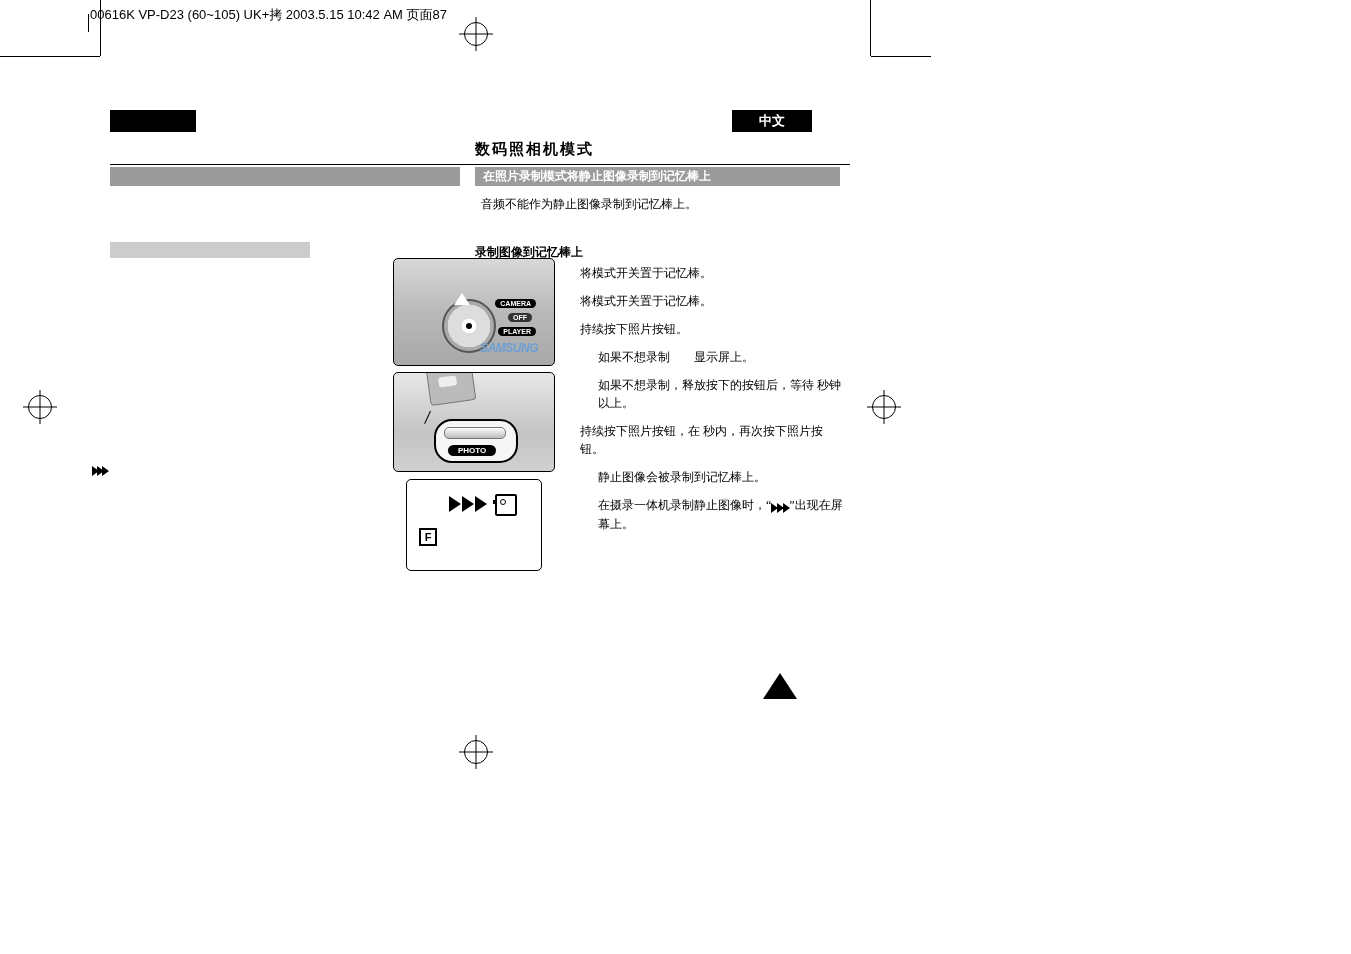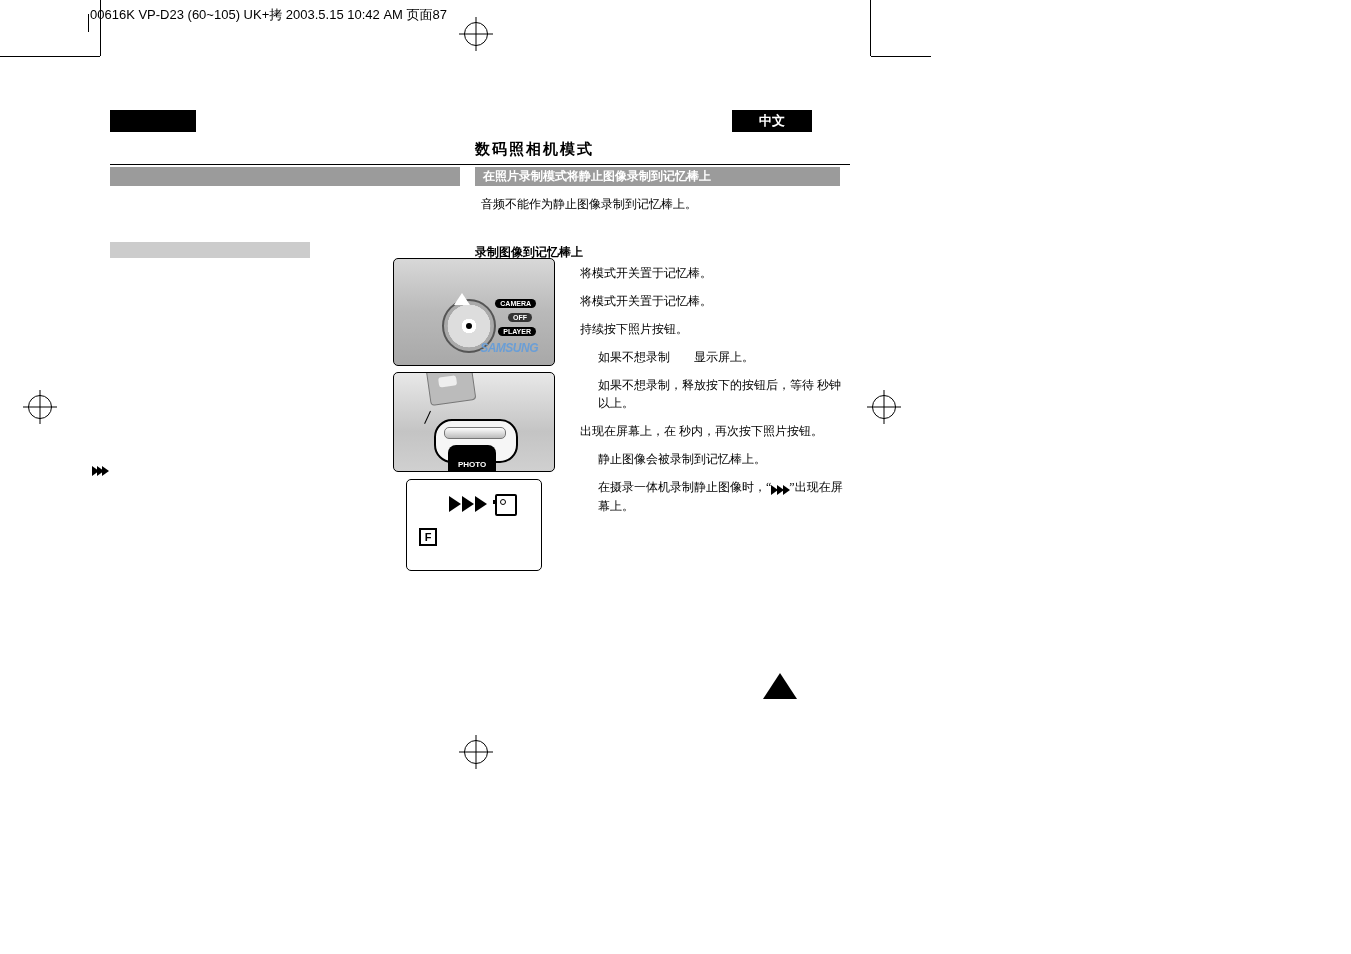--- a/index.html
+++ b/index.html
@@ -196,21 +196,21 @@
   .fig2 .callout::before {
     content:""; position:absolute; left:-6px; top:-10px; width:1px; height:14px; background:#000;
     transform:rotate(25deg); transform-origin:top;
   }
   .fig2 .slot {
     position:absolute; left:50px; top:54px; width:60px; height:10px;
     border:1px solid #777; border-radius:5px; background:linear-gradient(#fff,#bbb);
   }
   .fig2 .photo-pill {
     position:absolute; left:54px; top:72px; background:#000;color:#fff;
-    font-size:8px; font-weight:bold; padding:15px 10px; border-radius:8px;
+    font-size:8px; font-weight:bold; padding:1px 10px; border-radius:8px;
     font-family:Arial,sans-serif;
   }
 
   
   .fig3 {
     position: absolute;
     left: 296px;
     top: 369px;
     width: 134px;
     height: 90px;
@@ -281,21 +281,21 @@
 
   <div class="gray-bar-left2"></div>
   <div class="subhead">录制图像到记忆棒上</div>
 
   <div class="steps">
     <p>将模式开关置于记忆棒。</p>
     <p>将模式开关置于记忆棒。</p>
     <p>持续按下照片按钮。</p>
     <p class="sub">如果不想录制　　显示屏上。</p>
     <p class="sub">如果不想录制，释放按下的按钮后，等待 秒钟以上。</p>
-    <p>出现在屏幕上，在 秒内，再次按下照片按钮。</p>
+    <p>持续按下照片按钮，在 秒内，再次按下照片按钮。</p>
     <p class="sub">静止图像会被录制到记忆棒上。</p>
     <p class="sub">
       <span>在摄录一体机录制静止图像时，“</span><span class="inline-tri-row"><span class="it"></span><span class="it"></span><span class="it"></span></span><span>”出现在屏幕上。</span>
     </p>
   </div>
 
   <div class="fig1">
     <div class="disc"></div>
     <div class="arrow"></div>
     <div class="pill cam">CAMERA</div>

